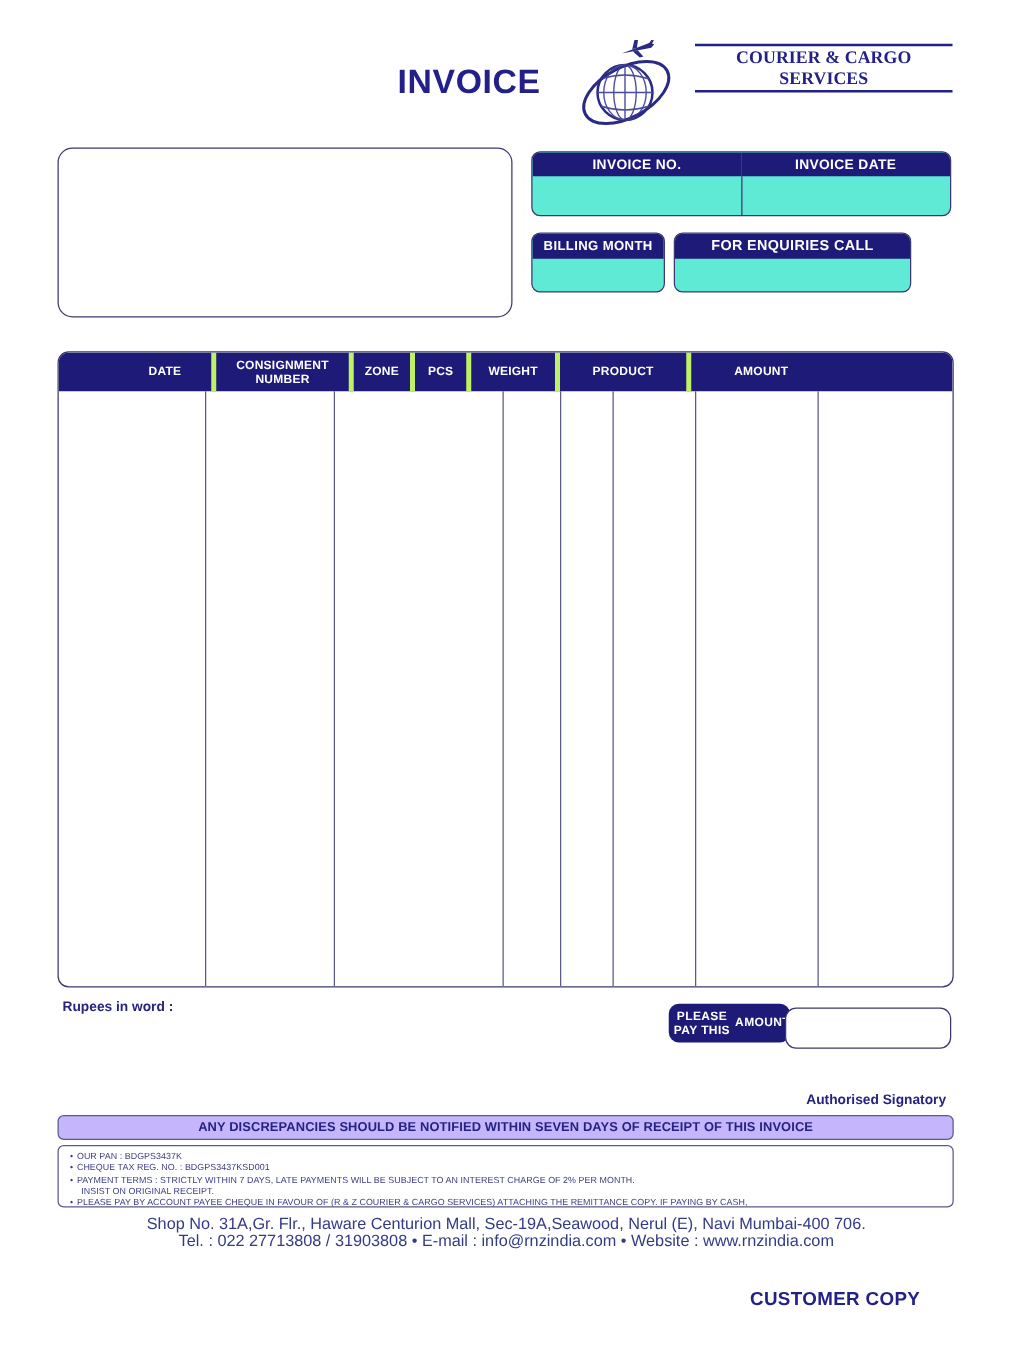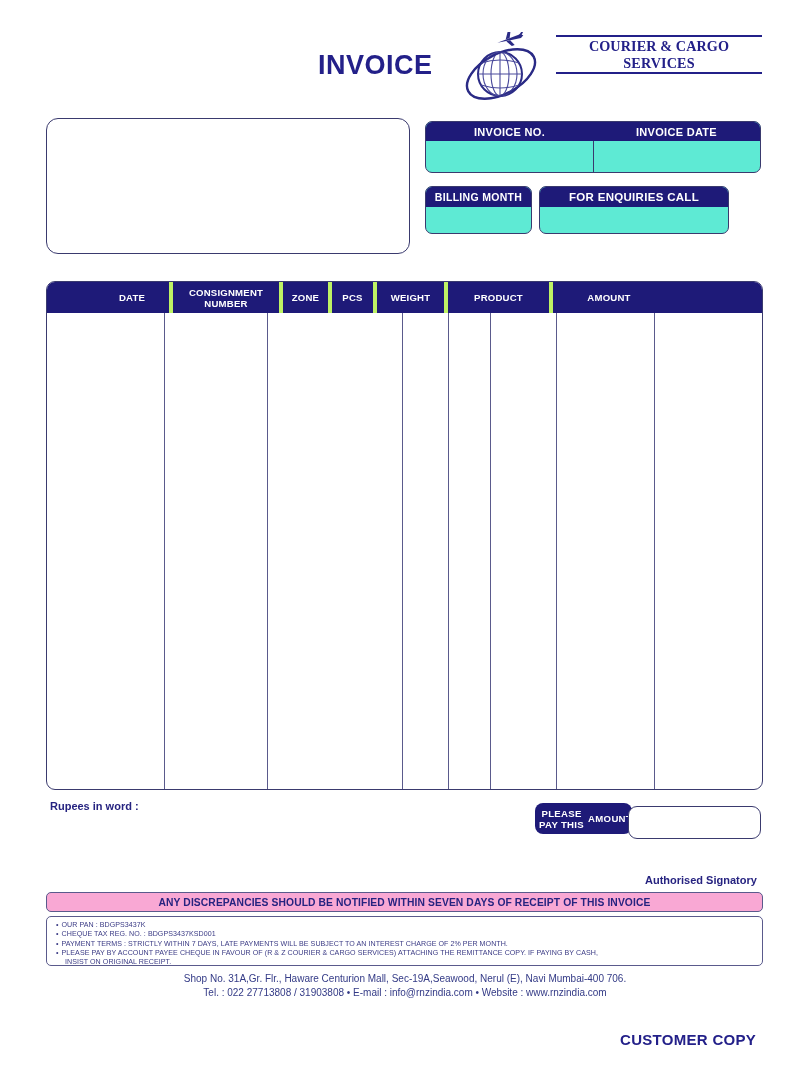--- a/index.html
+++ b/index.html
@@ -170,21 +170,21 @@
     font-size: 11px; font-weight: bold; color: #262380;
   }
 
   
   #discrepancy-bar {
     left: 46px; top: 892px;
     width: 717px; height: 20px;
     border: 1px solid #5a5a8c;
     border-radius: 5px;
     box-sizing: border-box;
-    background: #f9a8d4;
+    background: #c4b5fd;
     display: flex; align-items: center; justify-content: center;
     font-size: 10.3px; font-weight: bold; color: #262380;
     letter-spacing: .1px;
   }
   #terms-box {
     left: 46px; top: 916px;
     width: 717px; height: 50px;
     border: 1px solid #5a5a8c;
     border-radius: 5px;
     box-sizing: border-box;
@@ -198,28 +198,28 @@
     letter-spacing: .05px;
     white-space: nowrap;
   }
   .term-line .bullet { margin-right: 3px; }
   .term-cont { padding-left: 9px; }
 
   
   #footer-address {
     left: 0; top: 972px; width: 810px;
     text-align: center;
-    font-size: 10px;
+    font-size: 13px;
     color: #333a86;
     line-height: 13.5px;
   }
   #customer-copy {
     left: 600px; top: 1031px;
     font-size: 15px; font-weight: bold;
-    color: #232089; letter-spacing: .3px; margin-left: 20px;
+    color: #232089; letter-spacing: .3px;
   }
 </style>
 </head>
 <body>
 
 <div class="abs" id="invoice-title">INVOICE</div>
 
 <div class="abs" id="logo-globe">
   <svg width="86" height="78" viewBox="0 0 86 78" aria-hidden="true">
     <ellipse cx="43" cy="42" rx="37" ry="20" transform="rotate(-28 43 42)" fill="none" stroke="#2b2b86" stroke-width="2.4"></ellipse>
@@ -313,24 +313,24 @@
 <div class="abs" id="terms-box">
   <div class="term-line">
     <span class="bullet">•</span><span>OUR PAN : BDGPS3437K</span>
   </div>
   <div class="term-line">
     <span class="bullet">•</span><span>CHEQUE TAX REG. NO. : BDGPS3437KSD001</span>
   </div>
   <div class="term-line">
     <span class="bullet">•</span><span>PAYMENT TERMS : STRICTLY WITHIN 7 DAYS, LATE PAYMENTS WILL BE SUBJECT TO AN INTEREST CHARGE OF 2% PER MONTH.</span>
   </div>
+  <div class="term-line term-cont">INSIST ON ORIGINAL RECEIPT.</div>
   <div class="term-line">
     <span class="bullet">•</span><span>PLEASE PAY BY ACCOUNT PAYEE CHEQUE IN FAVOUR OF (R &amp; Z COURIER &amp; CARGO SERVICES) ATTACHING THE REMITTANCE COPY. IF PAYING BY CASH,</span>
   </div>
-  <div class="term-line term-cont">INSIST ON ORIGINAL RECEIPT.</div>
 </div>
 
 <div class="abs" id="footer-address">
   <div>Shop No. 31A,Gr. Flr., Haware Centurion Mall, Sec-19A,Seawood, Nerul (E), Navi Mumbai-400 706.</div>
   <div>Tel. : 022 27713808 / 31903808 • E-mail : info@rnzindia.com • Website : www.rnzindia.com</div>
 </div>
 
 <div class="abs" id="customer-copy">CUSTOMER COPY</div>
 
 </body></html>

